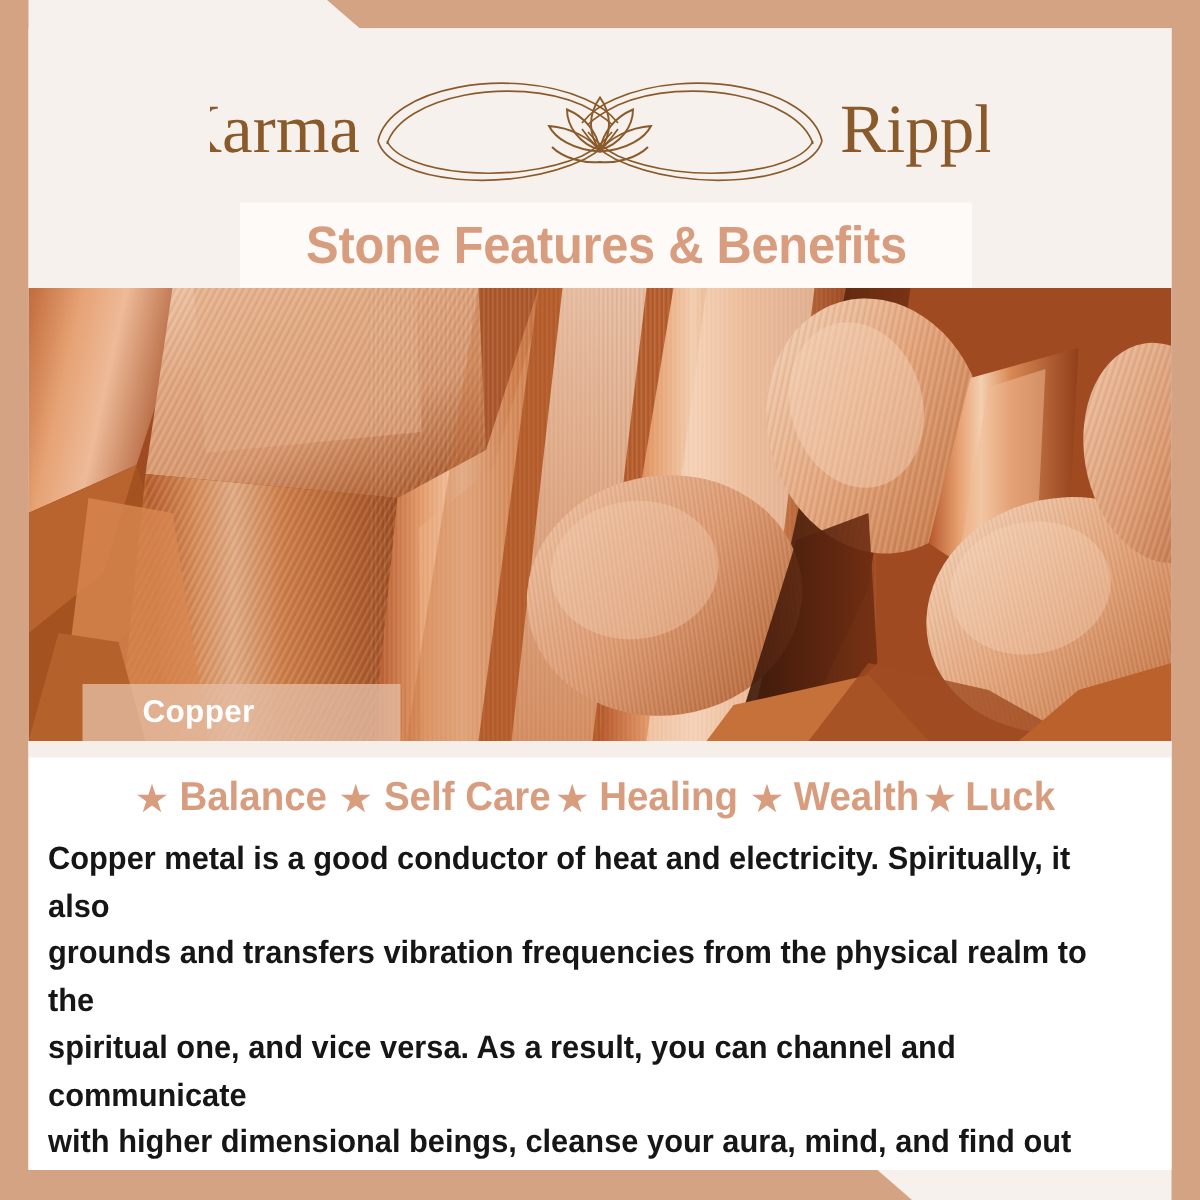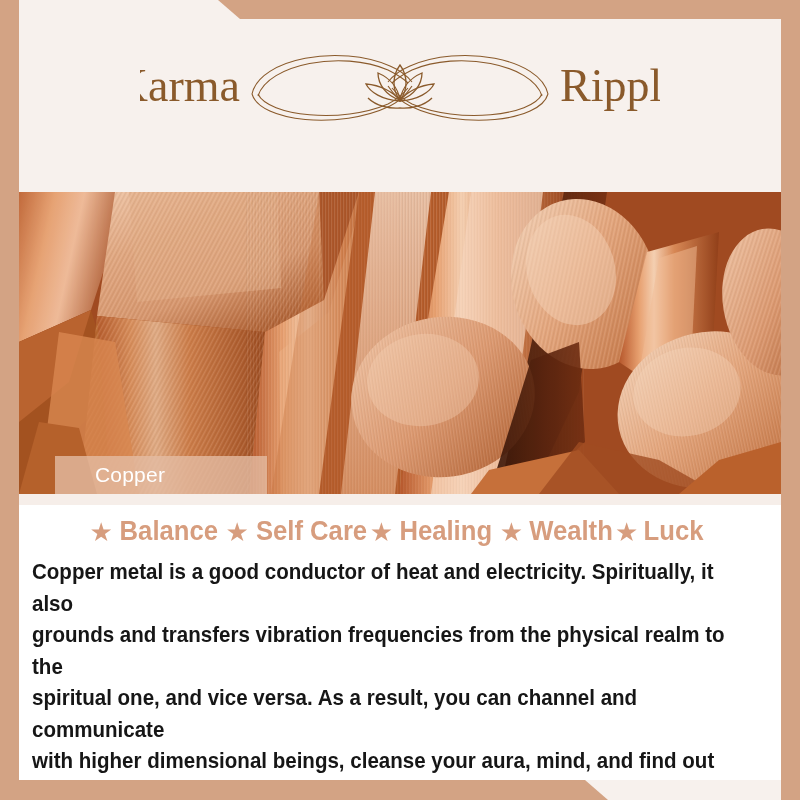--- a/index.html
+++ b/index.html
@@ -109,21 +109,21 @@
     bottom: 0px;
     width: 212px;
     height: 38px;
     background: rgba(228, 188, 162, 0.80);
     display: flex;
     align-items: center;
   }
   .photo-caption span {
     color: #ffffff;
     font-family: "Liberation Sans", sans-serif;
-    font-weight: normal;
+    font-weight: bold;
     font-size: 21px;
     margin-left: 40px;
     letter-spacing: 0.2px;
   }
 
   
   .photo-strip {
     position: absolute;
     top: 475px; left: 0;
     width: 762px;
@@ -219,20 +219,23 @@
           <path d="M260 62 C 274 58, 282 46, 282 35 C 270 40, 262 50, 260 62 Z"></path>
           <path d="M260 63 C 242 62, 230 54, 226 46 C 240 47, 254 54, 260 63 Z"></path>
           <path d="M260 63 C 278 62, 290 54, 294 46 C 280 47, 266 54, 260 63 Z"></path>
           <path d="M228 60 C 236 68, 250 71, 260 70 C 270 71, 284 68, 292 60"></path>
         </g>
         <text x="100" y="63" text-anchor="end" font-family="'Liberation Serif', serif" font-size="46" fill="#8a5a2b">Karma</text>
         <text x="420" y="63" text-anchor="start" font-family="'Liberation Serif', serif" font-size="46" fill="#8a5a2b">Ripple</text>
       </svg>
     </div>
 
+    <div class="title-band">
+      <div class="title-text">Stone Features &amp; Benefits</div>
+    </div>
 
     <div class="photo">
       <svg class="photo-svg" width="762" height="302" viewBox="0 0 762 302" preserveAspectRatio="none">
         <defs>
           <linearGradient id="gFlatA" x1="0" y1="0" x2="1" y2="0.3">
             <stop offset="0%" stop-color="#c06a3c"></stop>
             <stop offset="30%" stop-color="#e8a678"></stop>
             <stop offset="55%" stop-color="#f0c0a0"></stop>
             <stop offset="100%" stop-color="#9e4a22"></stop>
           </linearGradient>

